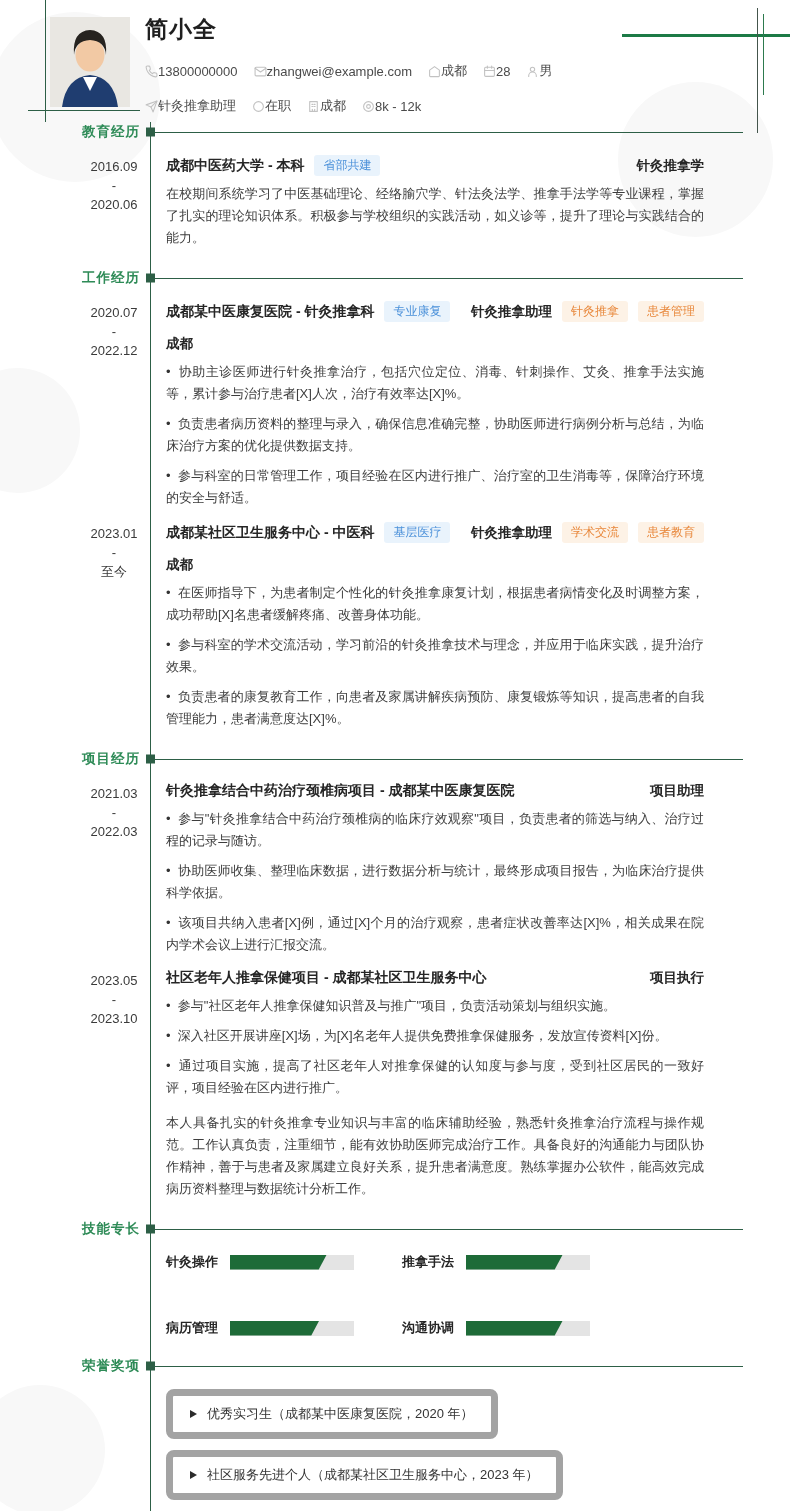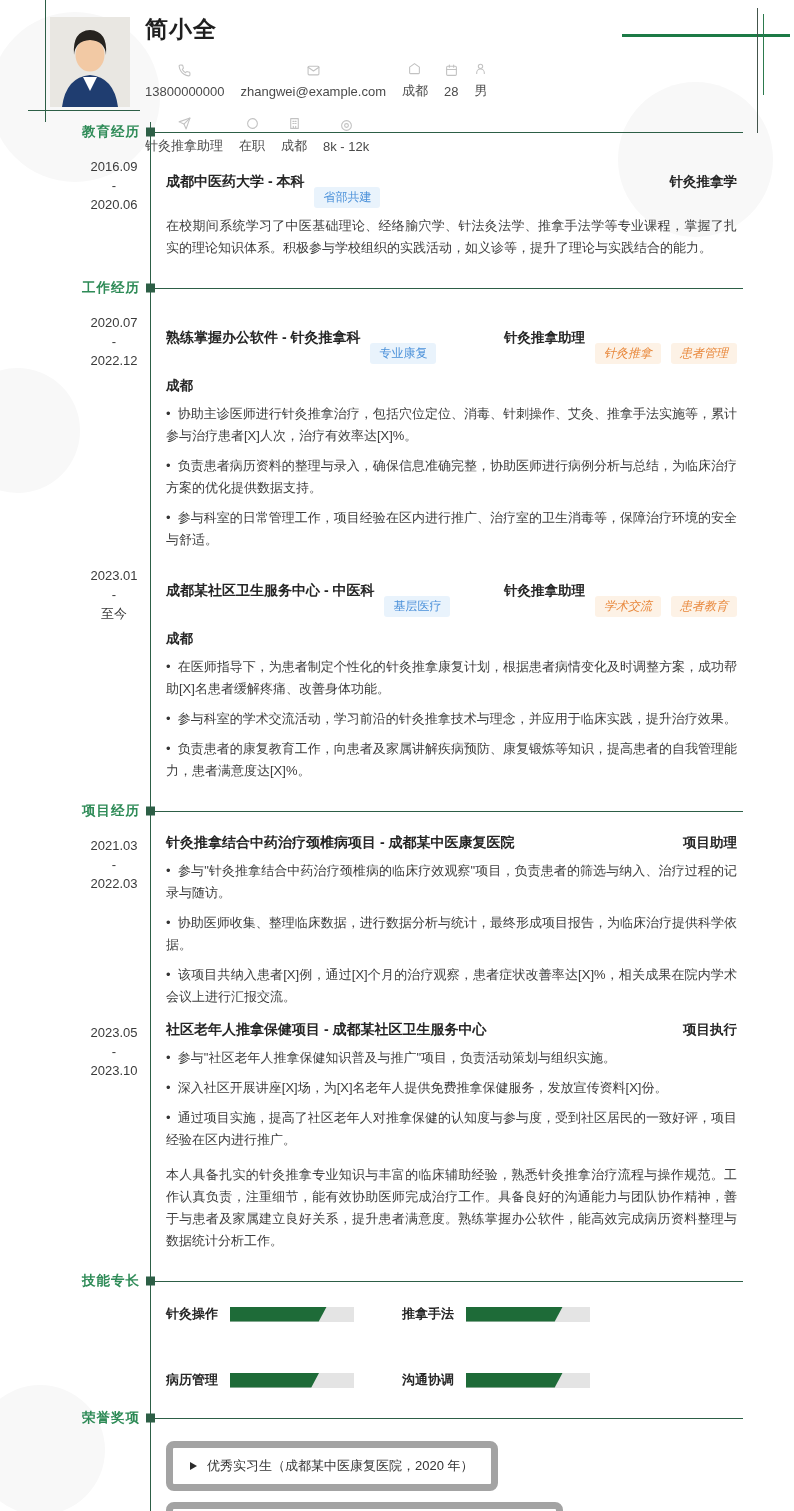--- a/index.html
+++ b/index.html
@@ -24,42 +24,42 @@
   .circ{position:absolute;border-radius:50%;background:#f8f8f8;z-index:0;}
   .decor{position:absolute;z-index:1;}
   .vline-main{position:absolute;left:150px;top:122px;bottom:0;width:1px;background:var(--line-green);z-index:1;}
 
   
   .header{position:relative;height:122px;z-index:2;}
   .photo{position:absolute;left:50px;top:17px;width:80px;height:90px;overflow:hidden;}
   .hgroup{position:absolute;left:145px;top:14px;right:12px;}
   .name{font-size:23px;font-weight:bold;color:#1f1f1f;letter-spacing:1px;}
   .meta-row{display:flex;align-items:center;gap:16px;margin-top:17px;font-size:13px;color:#4a4a4a;}
-  .meta-item{display:flex;align-items:center;gap:7px;white-space:nowrap;flex-direction:column;}
+  .meta-item{display:flex;align-items:center;white-space:nowrap;}
   .meta-item svg{width:13px;height:13px;stroke:var(--icon-gray);fill:none;stroke-width:2;stroke-linecap:round;stroke-linejoin:round;flex:none;}
 
   
   .content{position:relative;z-index:2;}
   .sec-row{display:flex;}
   .lcell{width:150px;flex:none;}
-  .rcell{flex:1;min-width:0;position:relative;padding:0 57px 0 16px;}
+  .rcell{flex:1;min-width:0;position:relative;padding:0 90px 0 16px;}
   .sec-head{margin-top:19px;height:20px;}
   .sec-head:first-child{margin-top:0;}
   .sec-title{font-size:13.5px;font-weight:bold;color:var(--accent-green);text-align:right;padding-right:10px;line-height:20px;letter-spacing:1px;}
   .hline{position:absolute;left:0;top:50%;width:593px;height:1px;background:var(--line-green);}
   .marker{position:absolute;left:-4px;top:50%;transform:translateY(-50%);width:9px;height:9px;background:var(--line-green);}
 
   .date{padding-top:15px;text-align:center;padding-left:78px;font-size:13px;color:#3a3a3a;line-height:19px;}
   .entry{padding-top:13px;}
   .entry-head{display:flex;align-items:center;gap:10px;}
   .etitle{font-size:14px;font-weight:bold;color:var(--text-dark);}
   .spacer{flex:1;}
-  .tag{font-size:12px;padding:2px 9px;border-radius:3px;white-space:nowrap;margin-top:32px;}
+  .tag{font-size:12px;padding:2px 9px;border-radius:3px;white-space:nowrap;}
   .tag-blue{color:var(--tag-blue-text);background:var(--tag-blue-bg);}
-  .tag-orange{color:var(--tag-orange-text);background:var(--tag-orange-bg);font-style:italic;}
+  .tag-orange{color:var(--tag-orange-text);background:var(--tag-orange-bg);}
   .role{font-size:13.5px;font-weight:bold;color:var(--text-dark);}
   .location{font-size:13.5px;font-weight:bold;color:var(--text-dark);margin-top:13px;}
   .desc{margin-top:7px;font-size:13px;color:var(--text-body);line-height:22px;text-align:justify;}
   .bullet{margin-top:8px;font-size:13px;color:var(--text-body);line-height:22px;text-align:justify;}
   .bullet::before{content:"•\00a0\00a0";color:#333;}
 
   
   .skills-grid{display:grid;grid-template-columns:max-content max-content;column-gap:108px;row-gap:20px;margin-top:14px;gap:48px;}
   .skill{display:flex;align-items:center;gap:12px;}
   .skill-label{font-size:13px;font-weight:bold;color:var(--text-dark);}
@@ -223,21 +223,21 @@
       <div class="lcell">
         <div class="date">
           <div>2020.07</div>
           <div>-</div>
           <div>2022.12</div>
         </div>
       </div>
       <div class="rcell">
         <div class="entry">
           <div class="entry-head">
-            <span class="etitle">熟练掌握办公软件 - 针灸推拿科</span>
+            <span class="etitle">成都某中医康复医院 - 针灸推拿科</span>
             <span class="tag tag-blue">专业康复</span>
             <span class="spacer"></span>
             <span class="role">针灸推拿助理</span>
             <span class="tag tag-orange">针灸推拿</span>
             <span class="tag tag-orange">患者管理</span>
           </div>
           <div class="location">成都</div>
           <p class="bullet">协助主诊医师进行针灸推拿治疗，包括穴位定位、消毒、针刺操作、艾灸、推拿手法实施等，累计参与治疗患者[X]人次，治疗有效率达[X]%。</p>
           <p class="bullet">负责患者病历资料的整理与录入，确保信息准确完整，协助医师进行病例分析与总结，为临床治疗方案的优化提供数据支持。</p>
           <p class="bullet">参与科室的日常管理工作，项目经验在区内进行推广、治疗室的卫生消毒等，保障治疗环境的安全与舒适。</p>

